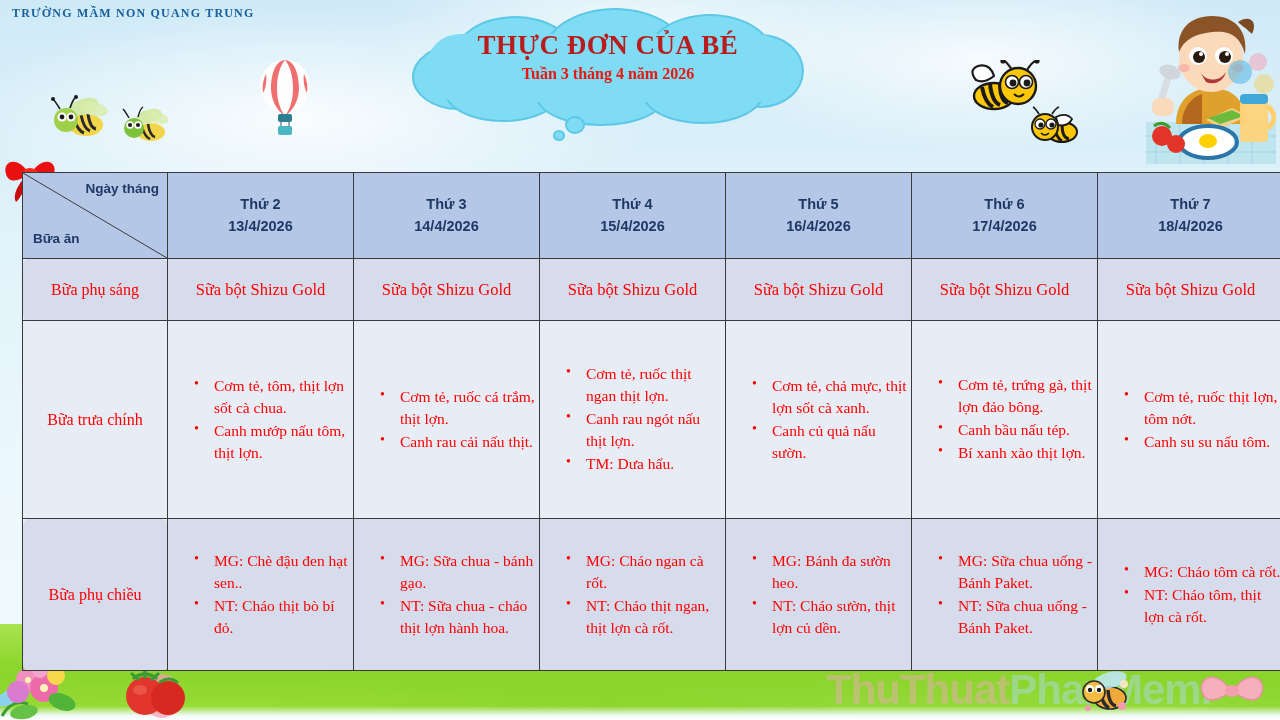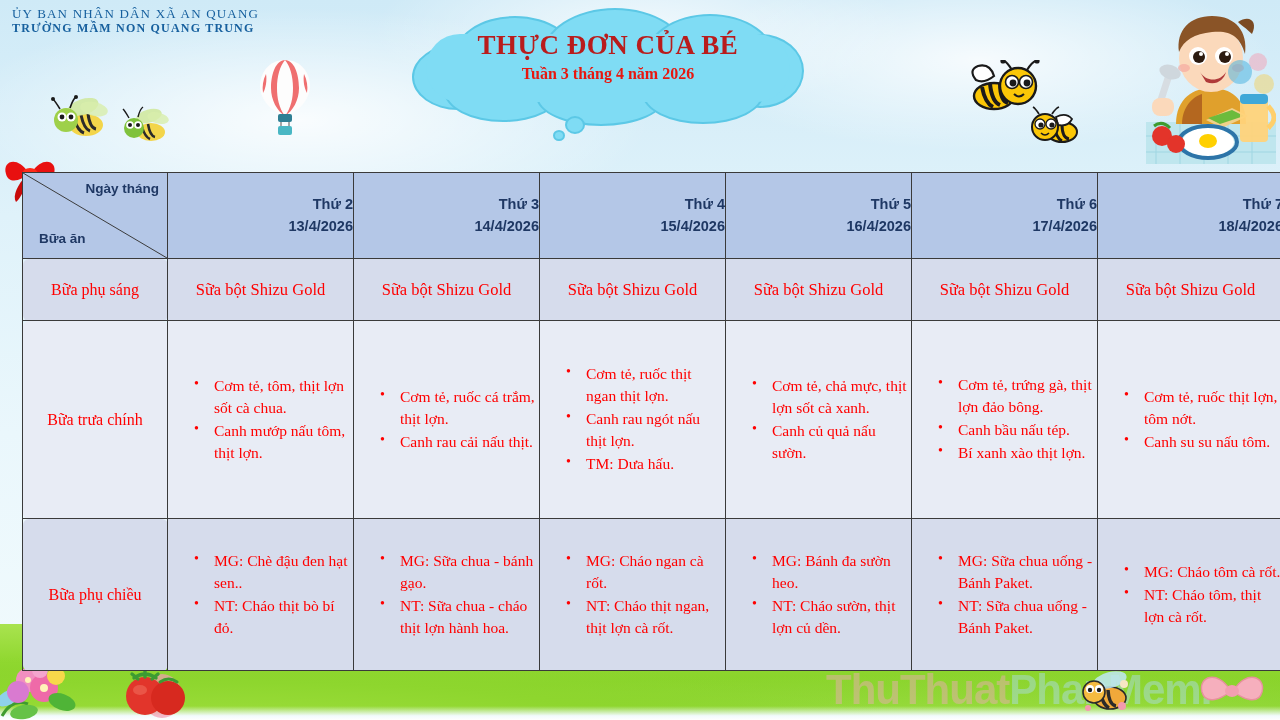--- a/index.html
+++ b/index.html
@@ -90,36 +90,36 @@
   #menu-table {
     position: absolute; left: 22px; top: 172px;
     width: 1232px;
     border-collapse: collapse;
     table-layout: fixed;
   }
   #menu-table td, #menu-table th { border: 1px solid #3a3a3a; padding: 0; vertical-align: middle; }
   .hdr-cell {
     background: #b4c7e7; color: #1f3864;
     font-family: "Liberation Sans", sans-serif;
-    font-weight: bold; font-size: 14.5px; text-align: right; line-height: 1.5;
+    font-weight: bold; font-size: 14.5px; text-align: center; line-height: 1.5;
     height: 86px;
   }
   .corner-cell {
     background: #b4c7e7; position: relative; height: 86px; margin-left: 36px;
   }
   .corner-cell .diag {
     position: absolute; left: 0; top: 0; width: 100%; height: 100%;
   }
   .corner-cell .lbl-top {
     position: absolute; right: 8px; top: 8px;
     font-family: "Liberation Sans", sans-serif;
     font-weight: bold; font-size: 13.5px; color: #1f3864;
   }
   .corner-cell .lbl-bottom {
-    position: absolute; left: 16px; bottom: 12px;
+    position: absolute; left: 10px; bottom: 12px;
     font-family: "Liberation Sans", sans-serif;
     font-weight: bold; font-size: 13.5px; color: #1f3864;
   }
   .row-label {
     background: #d6dcec; color: #ff0000;
     text-align: center; font-size: 16px;
     font-family: Liberation Serif, serif;
     border-radius: 6px;
   }
   .row-label.light { background: #e8ecf5; }
@@ -170,21 +170,20 @@
 <div id="bg-sky"></div>
 <div id="bg-hills"></div>
 <div id="bg-ground"></div>
 <div id="bg-bottom-strip"></div>
 
 <div id="watermark">
   <span class="w1">ThuThuat</span><span class="w2">PhanMem.</span>
 </div>
 
 <div id="school-header">
-  <div class="line1">ỦY BAN NHÂN DÂN XÃ AN QUANG</div>
   <div class="line2">TRƯỜNG MẦM NON QUANG TRUNG</div>
 </div>
 
 <div id="title-cloud">
   <div class="lobe" style="left:4px;  top:36px; width:92px;  height:66px;"></div>
   <div class="lobe" style="left:44px; top:8px;  width:126px; height:88px;"></div>
   <div class="lobe" style="left:134px;top:0px;  width:146px; height:96px;"></div>
   <div class="lobe" style="left:236px;top:6px;  width:132px; height:92px;"></div>
   <div class="lobe" style="left:308px;top:26px; width:88px;  height:74px;"></div>
   <div class="lobe" style="left:36px; top:52px; width:118px; height:62px;"></div>

